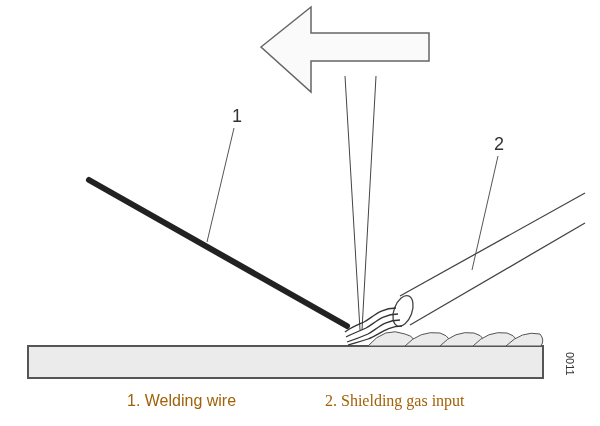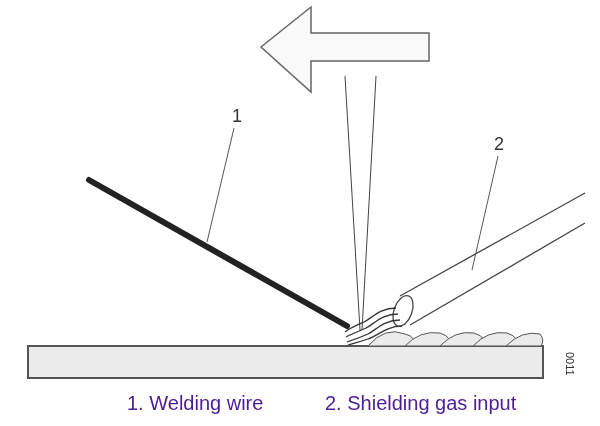--- a/index.html
+++ b/index.html
@@ -1,23 +1,23 @@
 <!DOCTYPE html>
 <html><head>
   <meta charset="utf-8">
   <style>
     html, body { margin: 0; padding: 0; background: #ffffff; }
     body { width: 600px; height: 426px; position: relative; overflow: hidden; }
     #diagram { position: absolute; left: 0; top: 0; width: 600px; height: 426px; }
     .caption {
       position: absolute; top: 392px; font-family: "Liberation Sans", sans-serif;
-      font-size: 20px; color: #4c1d95;
+      font-size: 16px; color: #a16207;
     }
     #cap1 { left: 127px; }
-    #cap2 { left: 325px; }
+    #cap2 { left: 325px; font-family: Liberation Serif, serif; }
     .callout-num {
       font-family: "Liberation Sans", sans-serif; font-size: 18px; fill: #333;
     }
     .figcode {
       font-family: "Liberation Sans", sans-serif; font-size: 11px; fill: #333;
     }
   </style>
 </head>
 <body>
 

